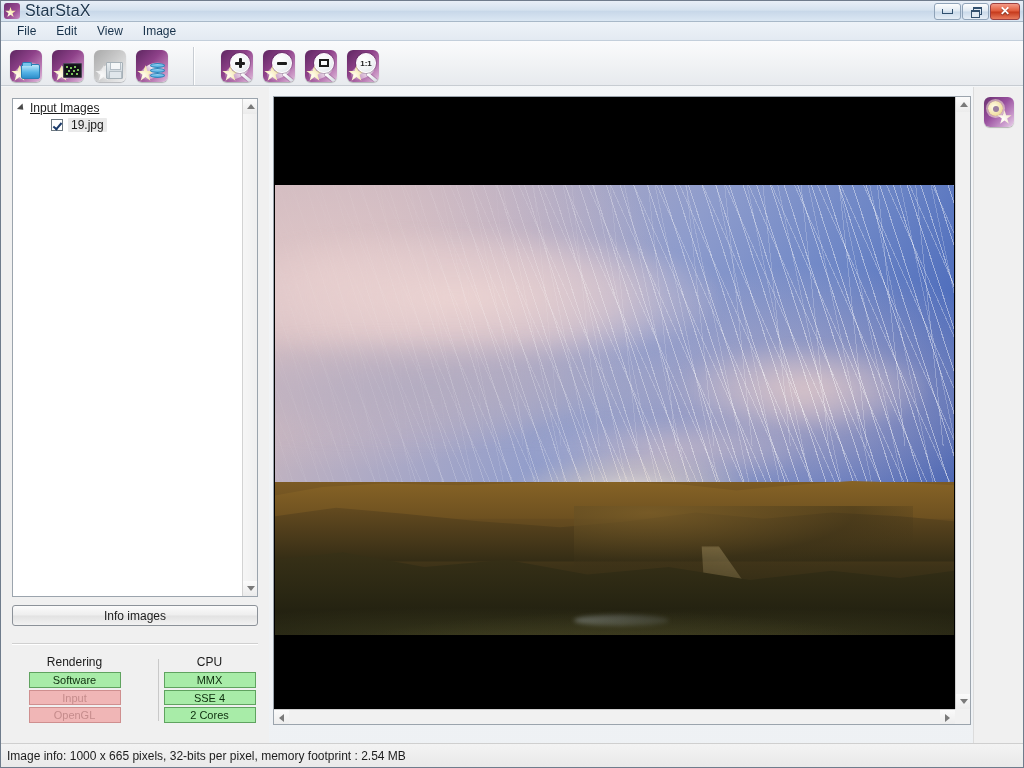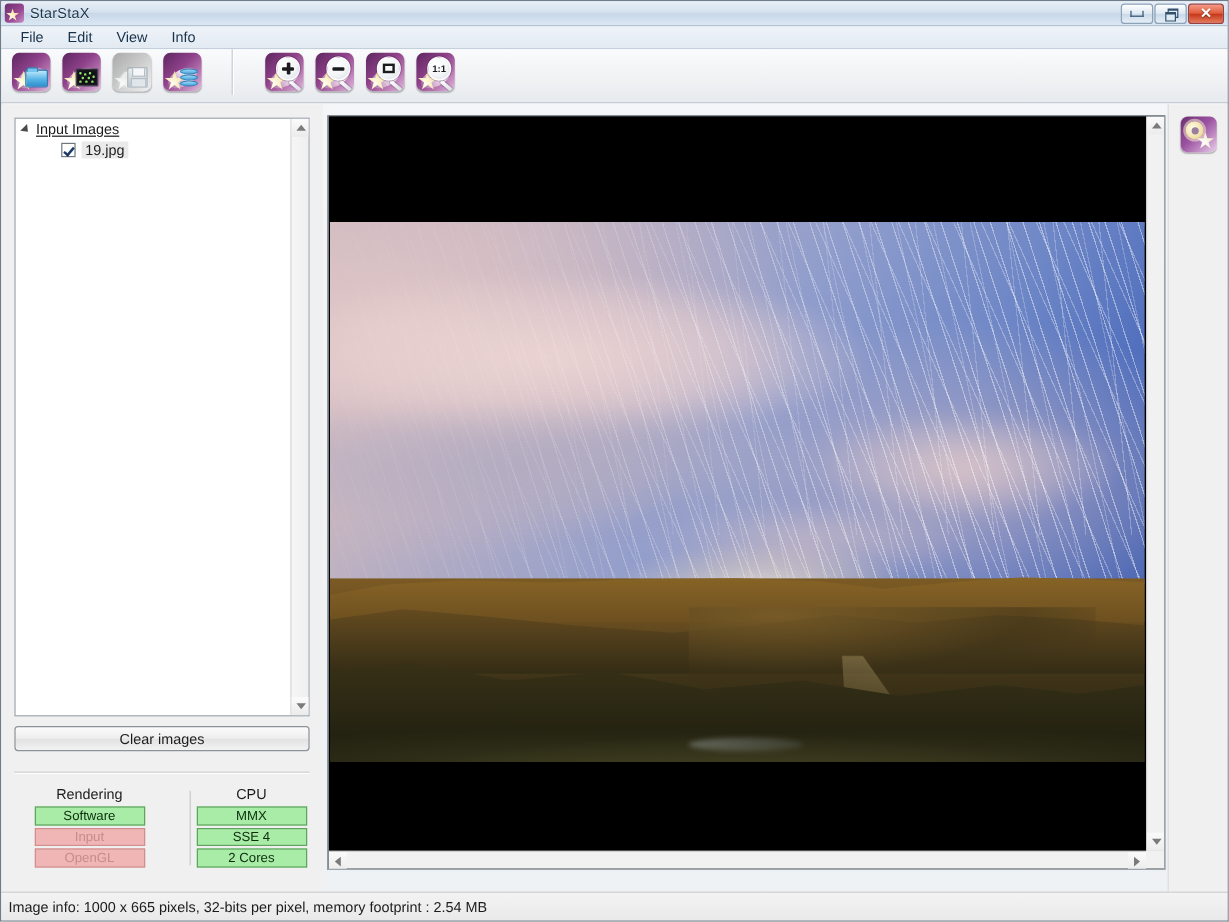--- a/index.html
+++ b/index.html
@@ -33,21 +33,21 @@
     background: linear-gradient(135deg,#6d2f6e 0%,#9a4a94 60%,#c98fc4 100%);
     flex: 0 0 auto;
   }
   .title-icon::after {
     content: ""; position: absolute; left: 1px; bottom: 1px;
     width: 11px; height: 11px;
     background: radial-gradient(circle at 35% 65%, #fffbe8 0%, #f6e4a8 55%, #e0c470 100%);
     clip-path: polygon(50% 0%,61% 35%,98% 35%,68% 57%,79% 92%,50% 70%,21% 92%,32% 57%,2% 35%,39% 35%);
   }
   .title-text {
-    color: #20384f; font-size: 12px; letter-spacing: .2px;
+    color: #20384f; font-size: 16px; letter-spacing: .2px;
     text-shadow: 0 1px 0 rgba(255,255,255,.8);
     flex: 1 1 auto;
   }
   .win-buttons { display: flex; gap: 1px; margin-right: 3px; }
   .win-btn {
     width: 27px; height: 17px;
     border: 1px solid #8fa3b8;
     border-radius: 3px;
     background: linear-gradient(180deg,#fdfefe 0%,#dfe9f2 48%,#c9d9e9 52%,#e6eef6 100%);
     display: flex; align-items: center; justify-content: center;
@@ -82,21 +82,21 @@
   .menu-item {
     padding: 2px 10px; color: #17314a; font-size: 12px;
     border-radius: 2px; cursor: default;
   }
 
   
   .toolbar {
     position: absolute; top: 40px; left: 0; right: 0; height: 45px;
     background: linear-gradient(180deg,#fafbfc 0%,#f0f2f4 55%,#e7eaee 100%);
     border-bottom: 1px solid #c7ccd2;
-    display: flex; align-items: flex-start; padding-left: 6px;
+    display: flex; align-items: flex-end; padding-left: 6px;
     box-sizing: border-box;
   }
   .tb-btn {
     width: 38px; height: 38px; margin-right: 4px;
     display: flex; align-items: center; justify-content: center;
     border-radius: 3px; position: relative;
   }
   .tb-sep {
     width: 1px; height: 38px; background: #c8cdd3;
     margin: 0 24px 0 18px; box-shadow: 1px 0 0 #ffffff;
@@ -478,21 +478,21 @@
       <div class="win-btn close">
         <span class="glyph-close">✕</span>
       </div>
     </div>
   </div>
 
   <div class="menubar">
     <div class="menu-item">File</div>
     <div class="menu-item">Edit</div>
     <div class="menu-item">View</div>
-    <div class="menu-item">Info</div>
+    <div class="menu-item">Image</div>
   </div>
 
   <div class="toolbar">
 
     <div class="tb-btn">
       <div class="ticon">
         <div class="comet"></div>
           <div class="star"></div>
           <div class="folder"></div>
       </div>
@@ -599,21 +599,21 @@
       <div class="sb-v">
         <div class="sb-arrow up">
           <span class="arr-up"></span>
         </div>
         <div class="sb-arrow down">
           <span class="arr-dn"></span>
         </div>
       </div>
     </div>
 
-    <div class="clear-btn">Clear images</div>
+    <div class="clear-btn">Info images</div>
 
     <div class="hr"></div>
 
     <div class="caps">
       <div class="cap-col rendering">
         <div class="cap-title">Rendering</div>
         <div class="cap-chip on">Software</div>
         <div class="cap-chip off">Input</div>
         <div class="cap-chip off">OpenGL</div>
       </div>

